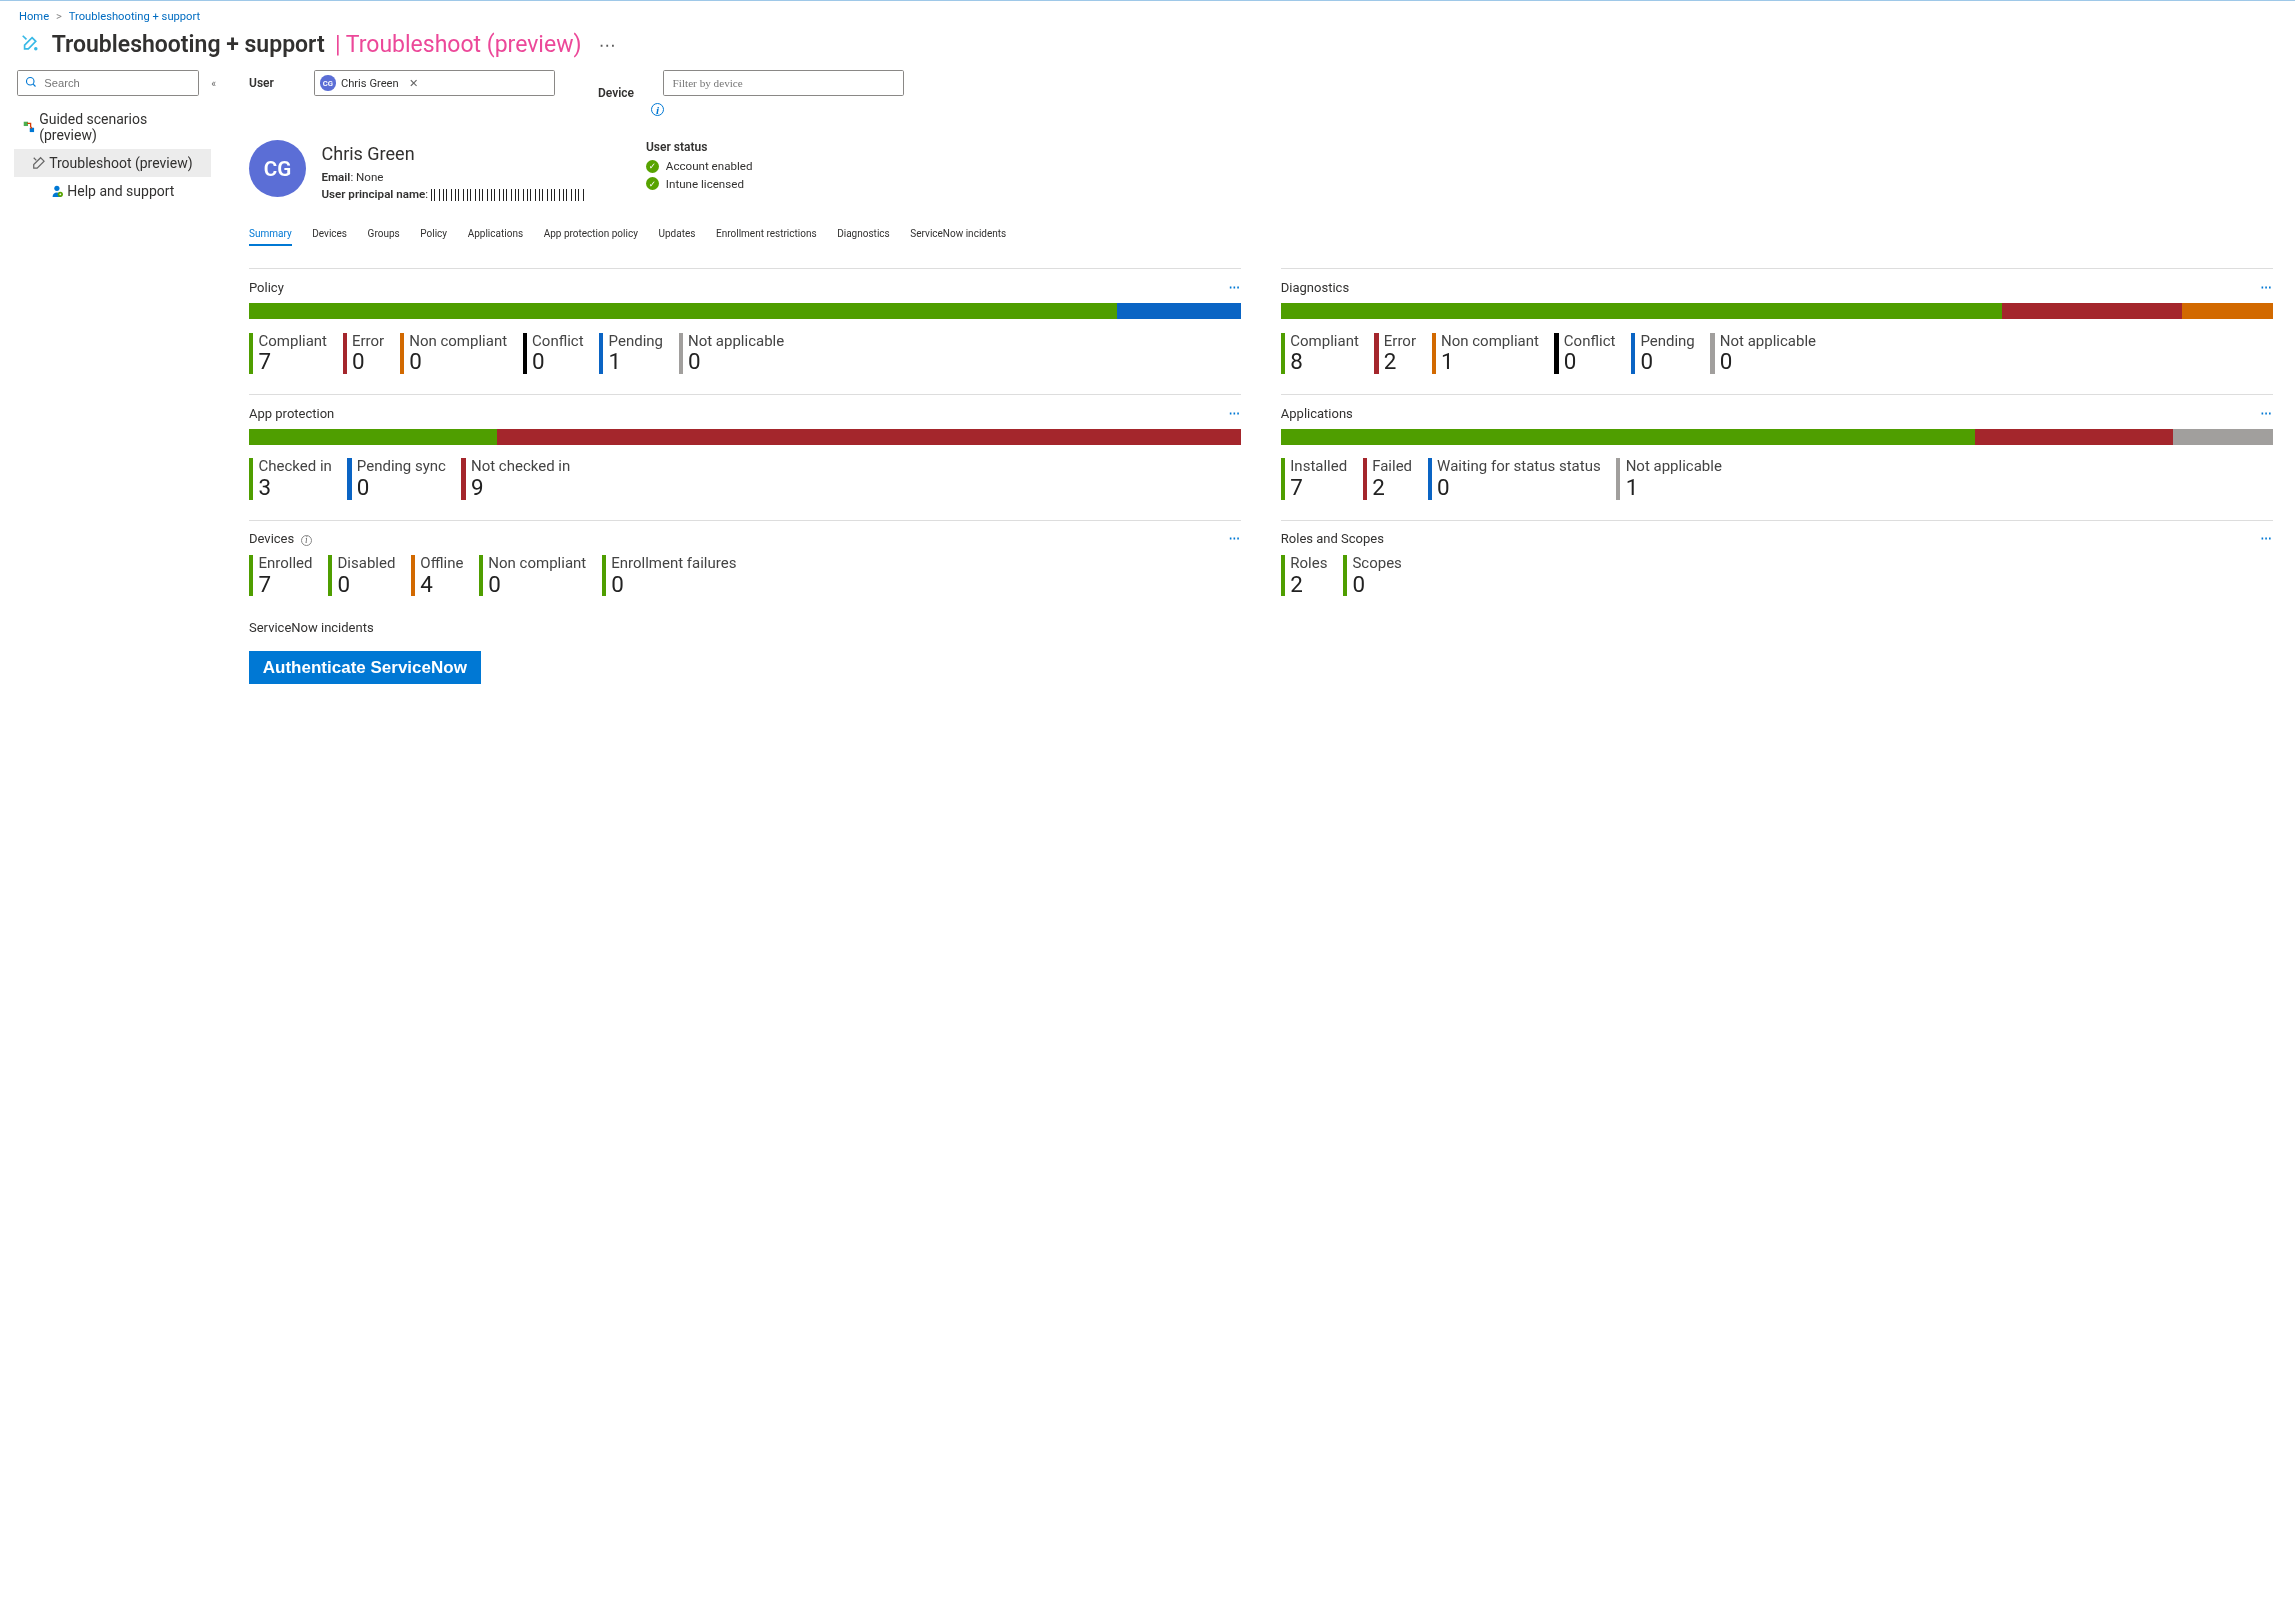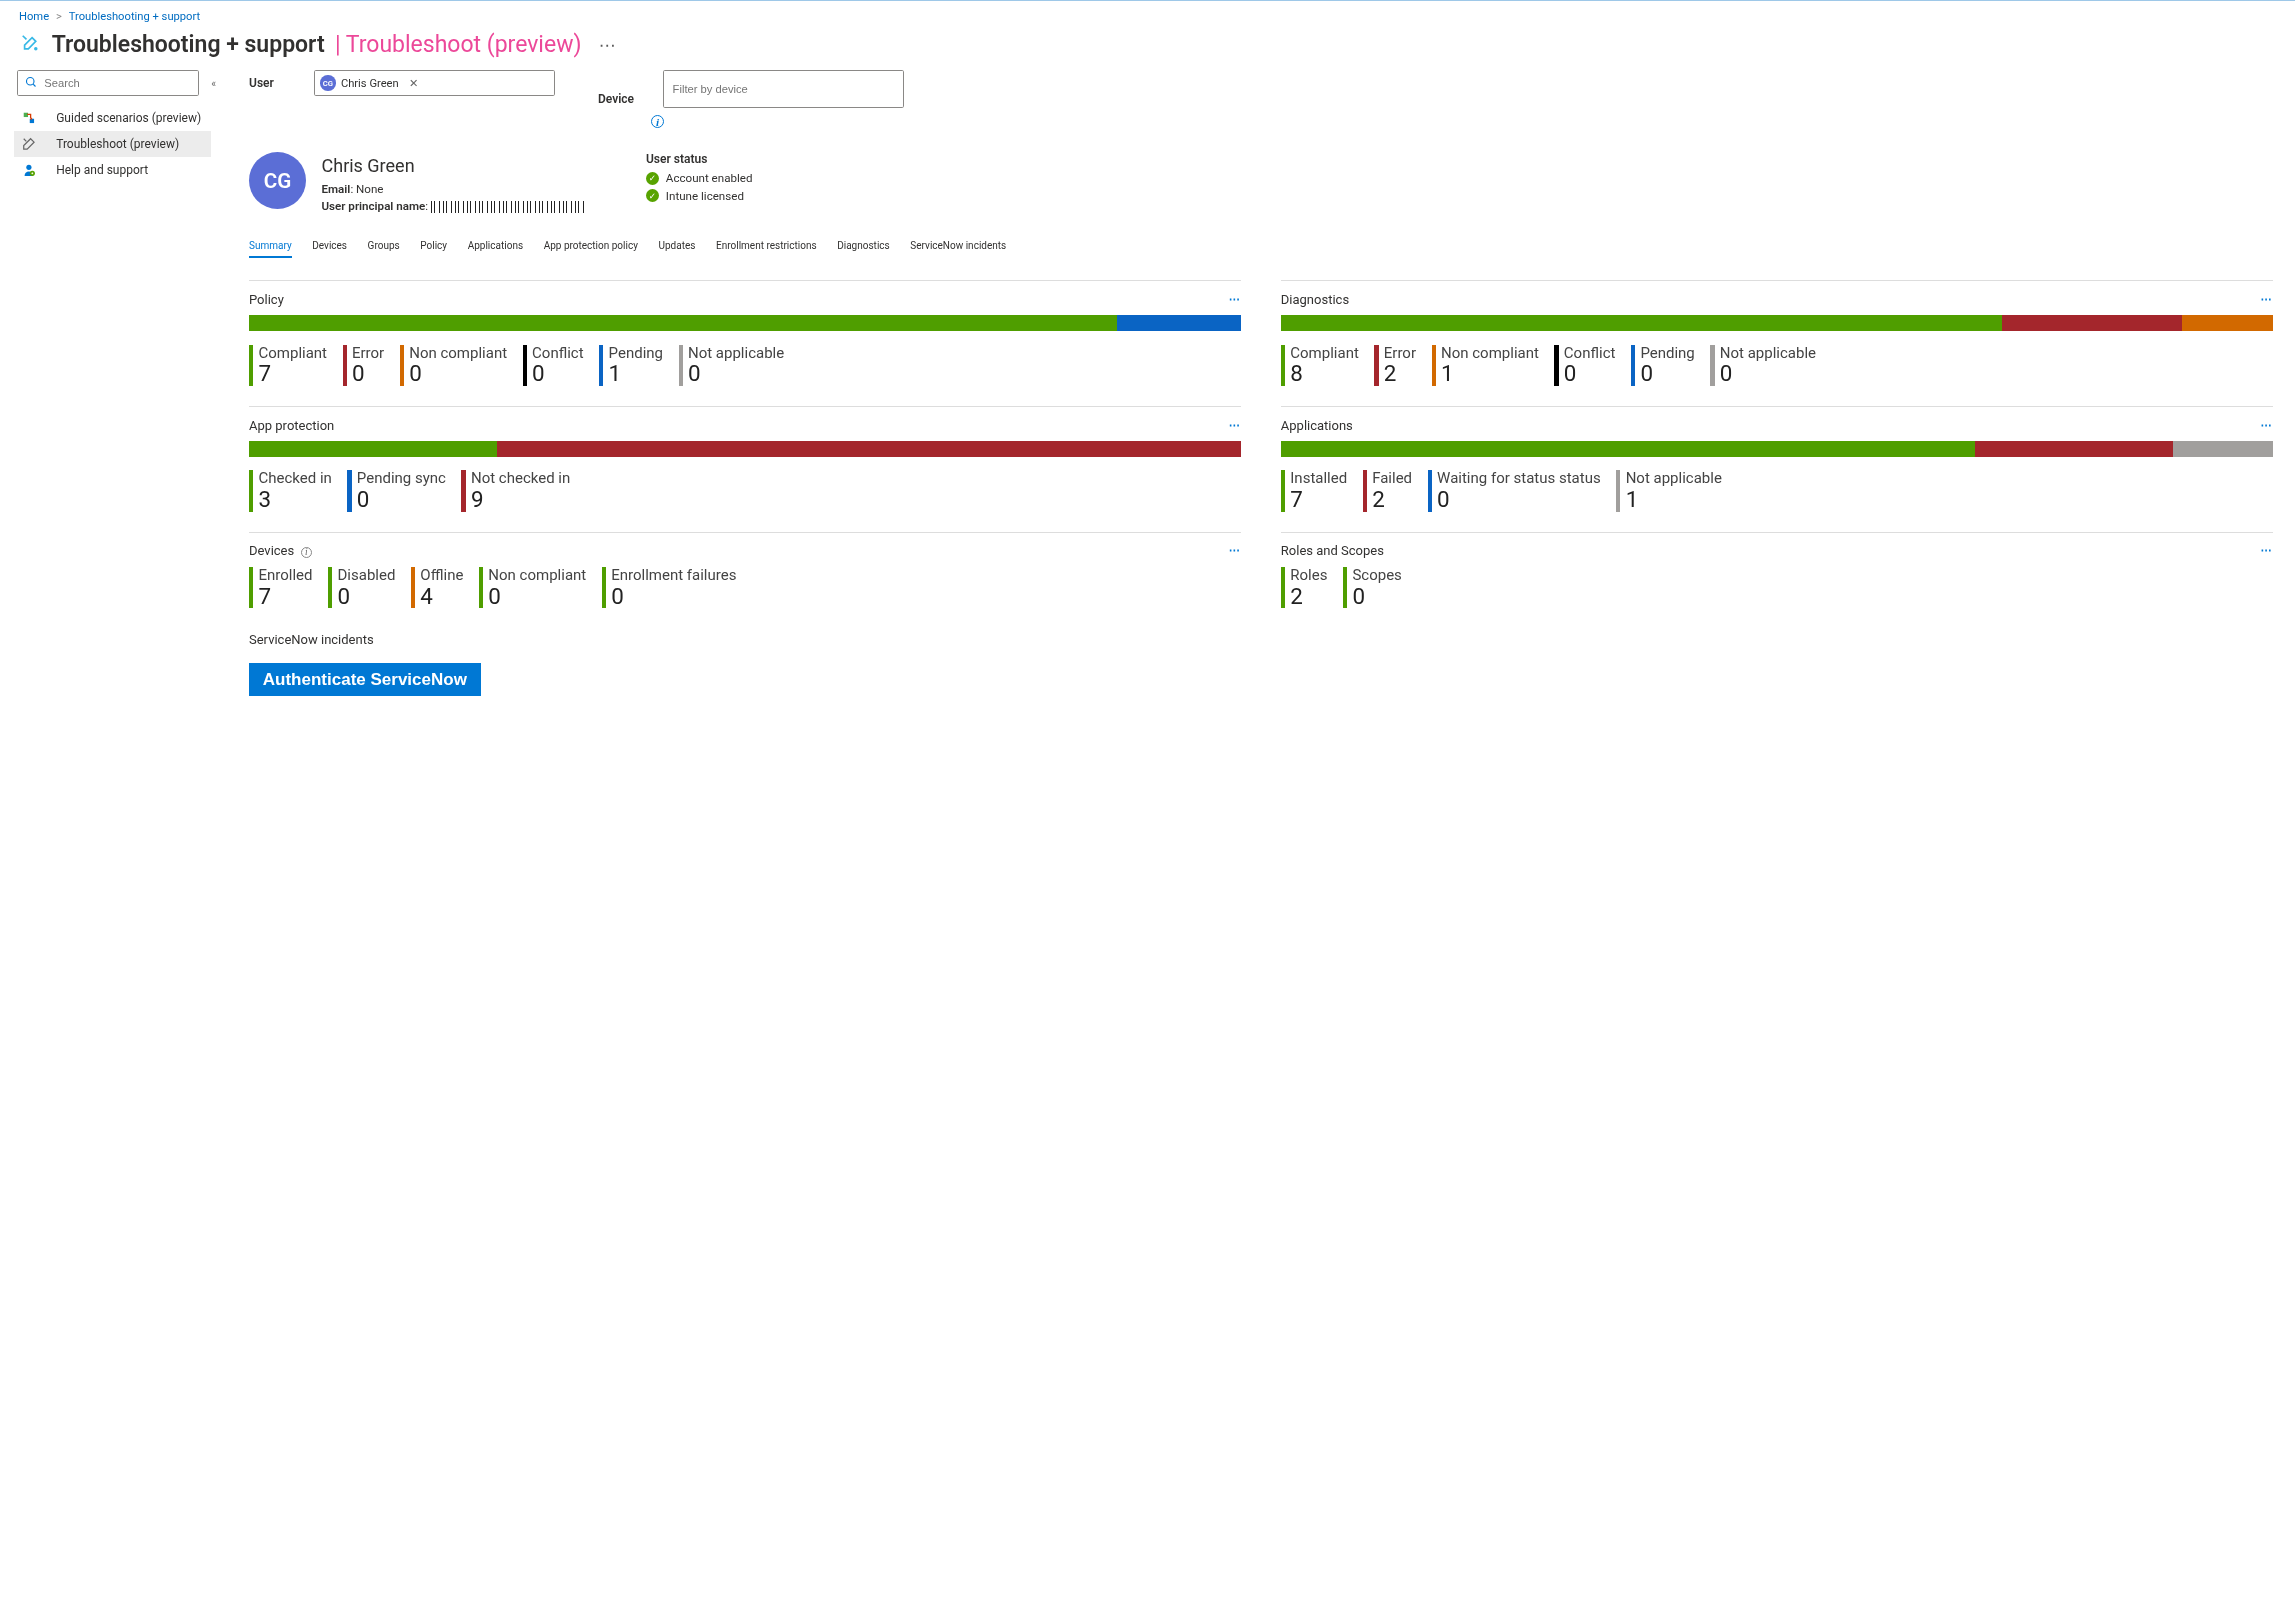--- a/index.html
+++ b/index.html
@@ -28,37 +28,37 @@
   .title-row .tools-icon{color:#38b9e6;}
   .title-main{font-size:23px;font-weight:600;}
   .title-sub{font-size:23px;font-weight:400;color:#ec4899;}
   .title-more{color:#595959;font-size:17px;padding:0 6.9px;cursor:pointer;}
   .layout{display:flex;align-items:flex-start;}
   .sidebar{width:218px;flex:0 0 218px;padding:0 6.9px 0 13.8px;}
   .search-wrap{display:flex;align-items:center;gap:8.6px;margin:0 0 8.6px 3.4px;}
   .search{flex:1;display:flex;align-items:center;border:0.9px solid #8a8886;border-radius:1.7px;height:26px;padding:0 6.9px;color:#666;}
   .search input{border:none;outline:none;flex:1;font-size:11.2px;background:transparent;}
   .collapse-btn{color:#666;font-size:10.3px;cursor:pointer;padding:0 3.4px;}
-  .side-item{display:flex;align-items:center;gap:20px;padding:6px 8.6px;border-radius:0;cursor:pointer;font-size:12px;}
+  .side-item{display:flex;align-items:center;gap:3px;padding:6px 8.6px;border-radius:0;cursor:pointer;font-size:14px;justify-content:center;}
   .side-item.active{background:var(--sidebar-hover);}
   .side-item .sic{width:13.8px;height:13.8px;display:inline-flex;align-items:center;justify-content:center;}
   .main{flex:1;padding:0 22.4px 34px 31px;min-width:0;}
   .topbar{display:flex;align-items:center;justify-content:flex-end;gap:17px;margin:3.4px 0 17px 0;}
   .toggle{width:34px;height:17px;background:var(--blue);border-radius:8.6px;position:relative;cursor:pointer;}
   .toggle::after{content:"";position:absolute;right:1.7px;top:1.7px;width:13.8px;height:13.8px;border-radius:50%;background:#fff;}
   .toggle-label{font-size:11.6px;color:#333;margin-right:5.2px;}
   .feedback{color:var(--blue-link);font-size:11.6px;cursor:pointer;}
   .filters{display:flex;align-items:flex-start;gap:43px;margin-bottom:24px;}
   .filter-group{display:flex;align-items:center;gap:17px;}
   .filter-group .lbl{font-weight:600;font-size:12px;min-width:48px;}
   .pill-input{display:flex;align-items:center;border:0.9px solid #8a8886;border-radius:1.7px;height:26px;min-width:241px;padding:1.7px 5.2px;}
   .chip{display:flex;align-items:center;gap:5.2px;background:transparent;font-size:11.2px;}
   .avatar-sm{width:15.5px;height:15.5px;border-radius:50%;background:#5b6ed6;color:#fff;font-size:7.7px;display:flex;align-items:center;justify-content:center;font-weight:600;}
   .chip-x{cursor:pointer;color:#666;margin-left:5.2px;font-size:11.2px;}
-  .plain-input{border:0.9px solid #8a8886;border-radius:1.7px;height:38px;min-width:241px;padding:0 8.6px;font-size:11.2px;outline:none;}
+  .plain-input{border:0.9px solid #8a8886;border-radius:1.7px;height:26px;min-width:241px;padding:0 8.6px;font-size:11.2px;outline:none;font-family:Liberation Serif, serif;}
   .device-info{margin-left:-12px;}
   .info-icon{color:var(--blue);font-size:11.2px;border:0.9px solid var(--blue);border-radius:50%;width:13px;height:13px;display:inline-flex;align-items:center;justify-content:center;font-style:italic;font-family:serif;font-weight:bold;}
   .profile{display:flex;gap:60px;margin-bottom:19px;}
   .profile-left{display:flex;gap:15.5px;}
   .avatar-lg{width:57px;height:57px;border-radius:50%;background:#5b6ed6;color:#fff;font-size:20.6px;font-weight:600;display:flex;align-items:center;justify-content:center;}
   .profile-info .name{font-size:18px;font-weight:400;margin-bottom:1.7px;}
   .profile-info div{font-size:11.6px;line-height:1.5;}
   .profile-info .k{font-weight:600;}
   .barcode{display:inline-block;height:12px;width:155px;background:repeating-linear-gradient(90deg,#222 0 0.9px, transparent 0.9px 2.6px,#222 2.6px 4.3px, transparent 4.3px 7.7px,#222 7.7px 8.6px, transparent 8.6px 12px);vertical-align:middle;}
   .status-col .hdr{font-weight:600;font-size:12px;margin-bottom:5.2px;}

